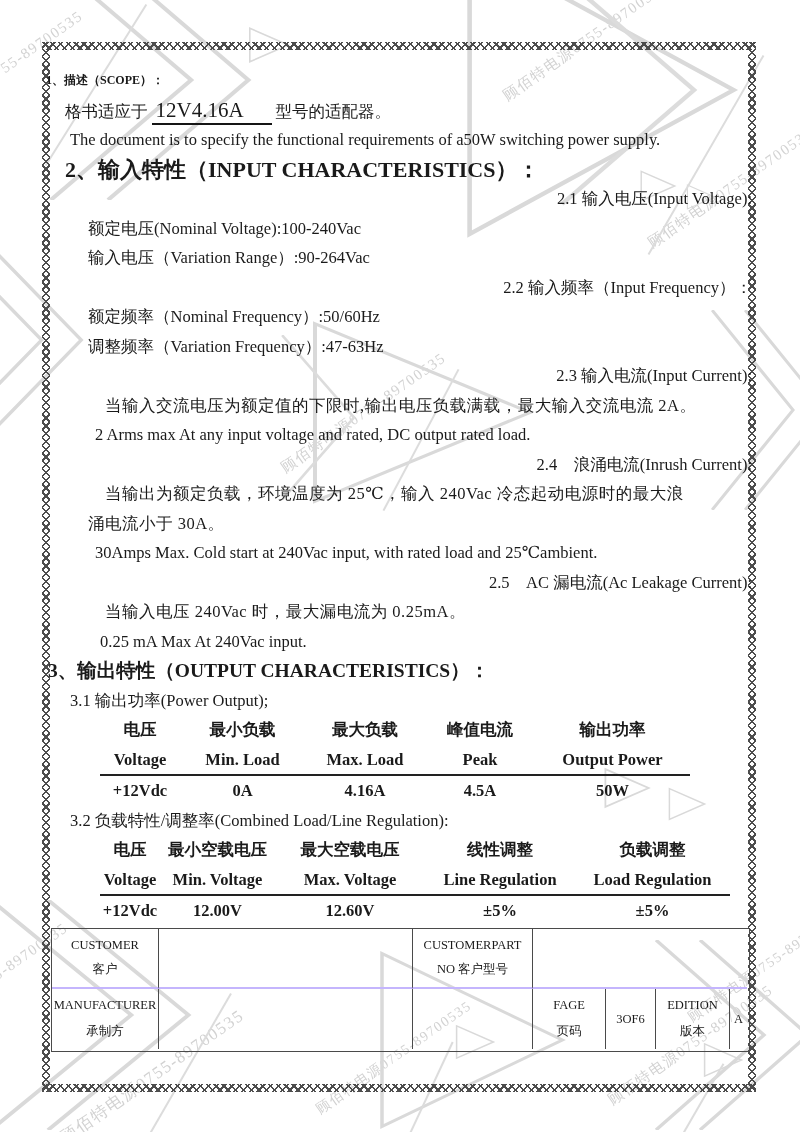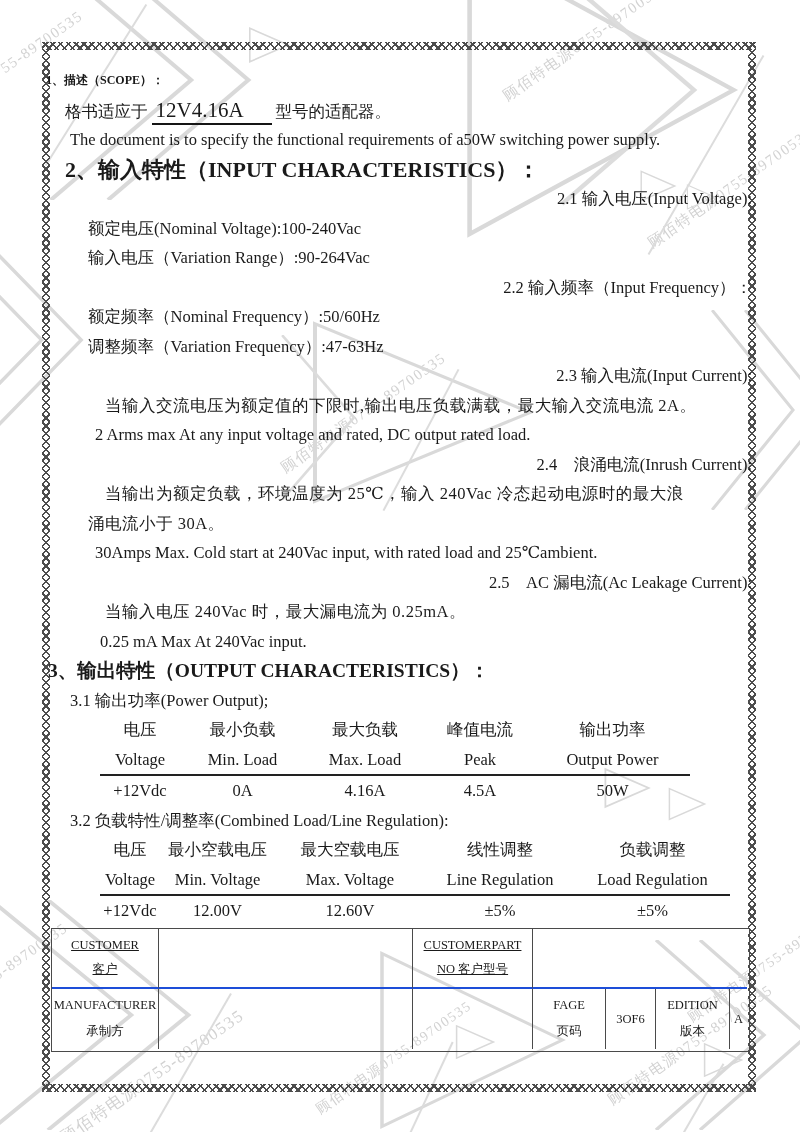--- a/index.html
+++ b/index.html
@@ -42,42 +42,42 @@
   .m2 { margin-left: 29px; text-align: right; }  .m3 { margin-left: 42px; }
   .m4 { margin-left: 59px; }  .m5 { margin-left: 49px; }
   .m6 { margin-left: 54px; }  .m0b { margin-left: 2px; }
   .model {
     font-size: 21px; border-bottom: 2px solid #151515;
     padding: 0 28px 1px 4px; margin: 0 4px;
   }
   .cnp { letter-spacing: 0.5px; }
 
   
-  .grid { display: grid; text-align: center; }
+  .grid { display: grid; text-align: center; font-weight: bold; }
   .t31 { grid-template-columns: 80px 125px 120px 110px 155px; width: 590px; margin-left: 54px; }
   .t32 { grid-template-columns: 60px 115px 150px 150px 155px; width: 630px; margin-left: 54px; }
   .uline { border-bottom: 2px solid #222; }
 
   
   .ftable {
     position: absolute; left: 51px; top: 928px; z-index: 2;
     width: 697px; height: 122px;
     display: grid;
     grid-template-columns: 107px 254px 120px 73px 50px 74px 17px;
     grid-template-rows: 60px 60px;
     border: 1.5px solid #4a4a4a;
     font-size: 12.5px;
   }
   .fc {
     border-right: 1px solid #4a4a4a;
     display: flex; flex-direction: column;
     justify-content: space-evenly; align-items: center;
     overflow: hidden;
   }
-  .fc.r1 { border-bottom: 2px solid #1d4ed8; text-decoration: underline; }
+  .fc.r1 { border-bottom: 2px solid #c4b5fd; }
   .fc.noR { border-right: none; }
   .fc.span4 { grid-column: 4 / 8; }
 </style>
 </head>
 <body>
 
 <div class="wm-layer">
   <span class="wmt" style="left:-80px; top:118px;">顾佰特电源0755-89700535</span>
   <span class="wmt" style="left:505px; top:88px;">顾佰特电源0755-89700535</span>
   <span class="wmt" style="left:650px; top:235px;">顾佰特电源0755-89700535</span>

